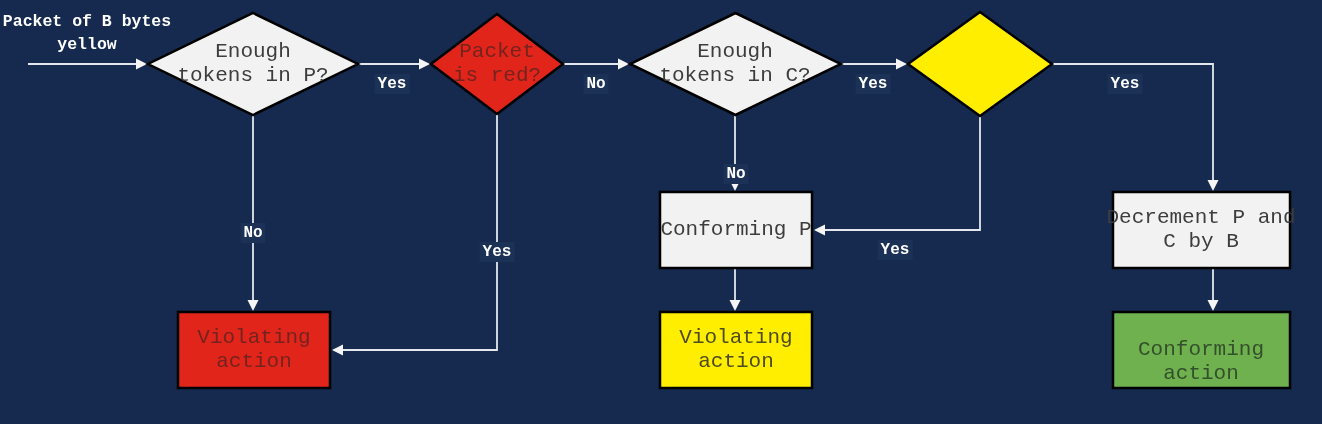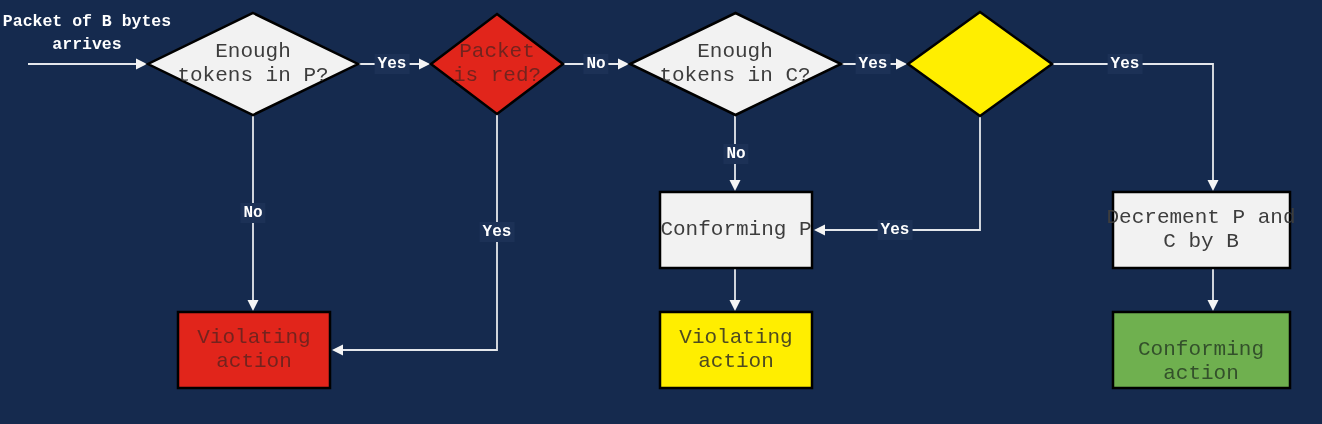--- a/index.html
+++ b/index.html
@@ -35,20 +35,21 @@
   .edge-label {
     position: absolute;
     transform: translate(-50%, -50%);
     font-size: 16px;
     font-weight: 600;
     line-height: 20px;
     color: #ffffff;
     background: #1c3156;
     padding: 0 3px;
     white-space: nowrap;
+    margin-top: 20px;
   }
 
   .start-label {
     position: absolute;
     left: 87px;
     top: 33px;
     transform: translate(-50%, -50%);
     text-align: center;
     font-size: 16.5px;
     font-weight: 600;
@@ -104,21 +105,21 @@
 
     <rect class="shape" fill="#f2f2f2" x="660" y="192" width="152" height="76"></rect>
     <rect class="shape" fill="#f2f2f2" x="1113" y="192" width="177" height="76"></rect>
     <rect class="shape" fill="#e1251b" x="178" y="312" width="152" height="76"></rect>
     <rect class="shape" fill="#ffee00" x="660" y="312" width="152" height="76"></rect>
     <rect class="shape" fill="#6fb04f" x="1113" y="312" width="177" height="76"></rect>
   </svg>
 
   <div class="start-label">
     <div>Packet of B bytes</div>
-    <div>arrives</div>
+    <div>yellow</div>
   </div>
 
   <div class="node-label t-white" style="left:253px; top:64px;">
     <div>Enough</div>
     <div>tokens in P?</div>
   </div>
   <div class="node-label t-red" style="left:497px; top:64px;">
     <div>Packet</div>
     <div>is red?</div>
   </div>

